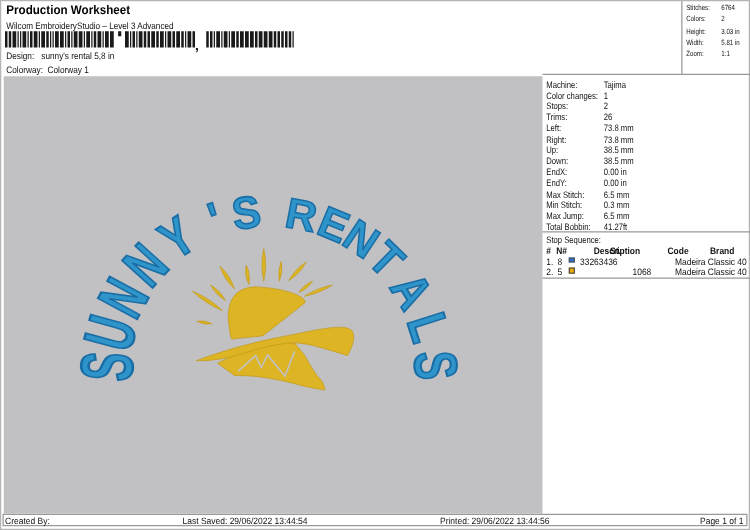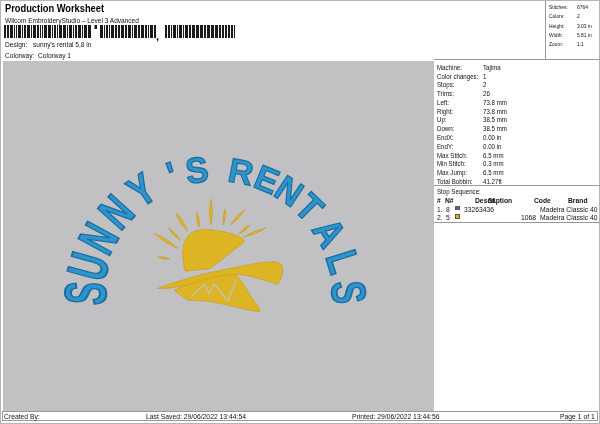--- a/index.html
+++ b/index.html
@@ -204,21 +204,21 @@
 <span class="abs th" style="left:568px"><span class="cx2">Brand</span></span>
 <span class="abs td" style="left:436.5px;top:204.6px"><span class="cx2">1.</span></span>
 <span class="abs td" style="left:445.5px;top:204.6px"><span class="cx2">8</span></span>
 <span class="sq" style="left:455px;top:205.6px;background:#2272d6"></span>
 <span class="abs td" style="left:479px;top:204.6px"><span class="cx2">3436</span></span>
 <span class="abs td" style="left:540px;top:204.6px"><span class="cx2">Madeira Classic 40</span></span>
 <span class="abs td" style="left:436.5px;top:213.3px"><span class="cx2">2.</span></span>
 <span class="abs td" style="left:445.5px;top:213.3px"><span class="cx2">5</span></span>
 <span class="sq" style="left:455px;top:214.3px;background:#f0ad00"></span>
 <span class="abs td" style="left:463.5px;top:205px"><span class="cx2">3326</span></span>
-<span class="abs td" style="left:521px;top:213.3px"><span class="cx2">1068</span></span>
+<span class="abs td" style="left:506px;top:213.3px"><span class="cx2">1068</span></span>
 <span class="abs td" style="left:540px;top:213.3px"><span class="cx2">Madeira Classic 40</span></span>
 <div class="abs" id="seqline2"></div>
 <div class="abs" id="footer"></div>
 <span class="abs ft" style="left:4px">Created By:</span>
 <span class="abs ft" style="left:146px">Last Saved: 29/06/2022 13:44:54</span>
 <span class="abs ft" style="left:352px">Printed: 29/06/2022 13:44:56</span>
 <span class="abs ft" style="left:560px">Page 1 of 1</span>
 <svg class="abs" style="left:3px;top:60.5px" width="431" height="351" viewBox="3 60.5 431 351">
 <style>
 .arc{font-family:"Liberation Sans",sans-serif;font-weight:bold;font-size:33.5px;fill:#2e94ca;stroke:#1a6ea5;stroke-width:1.2}

